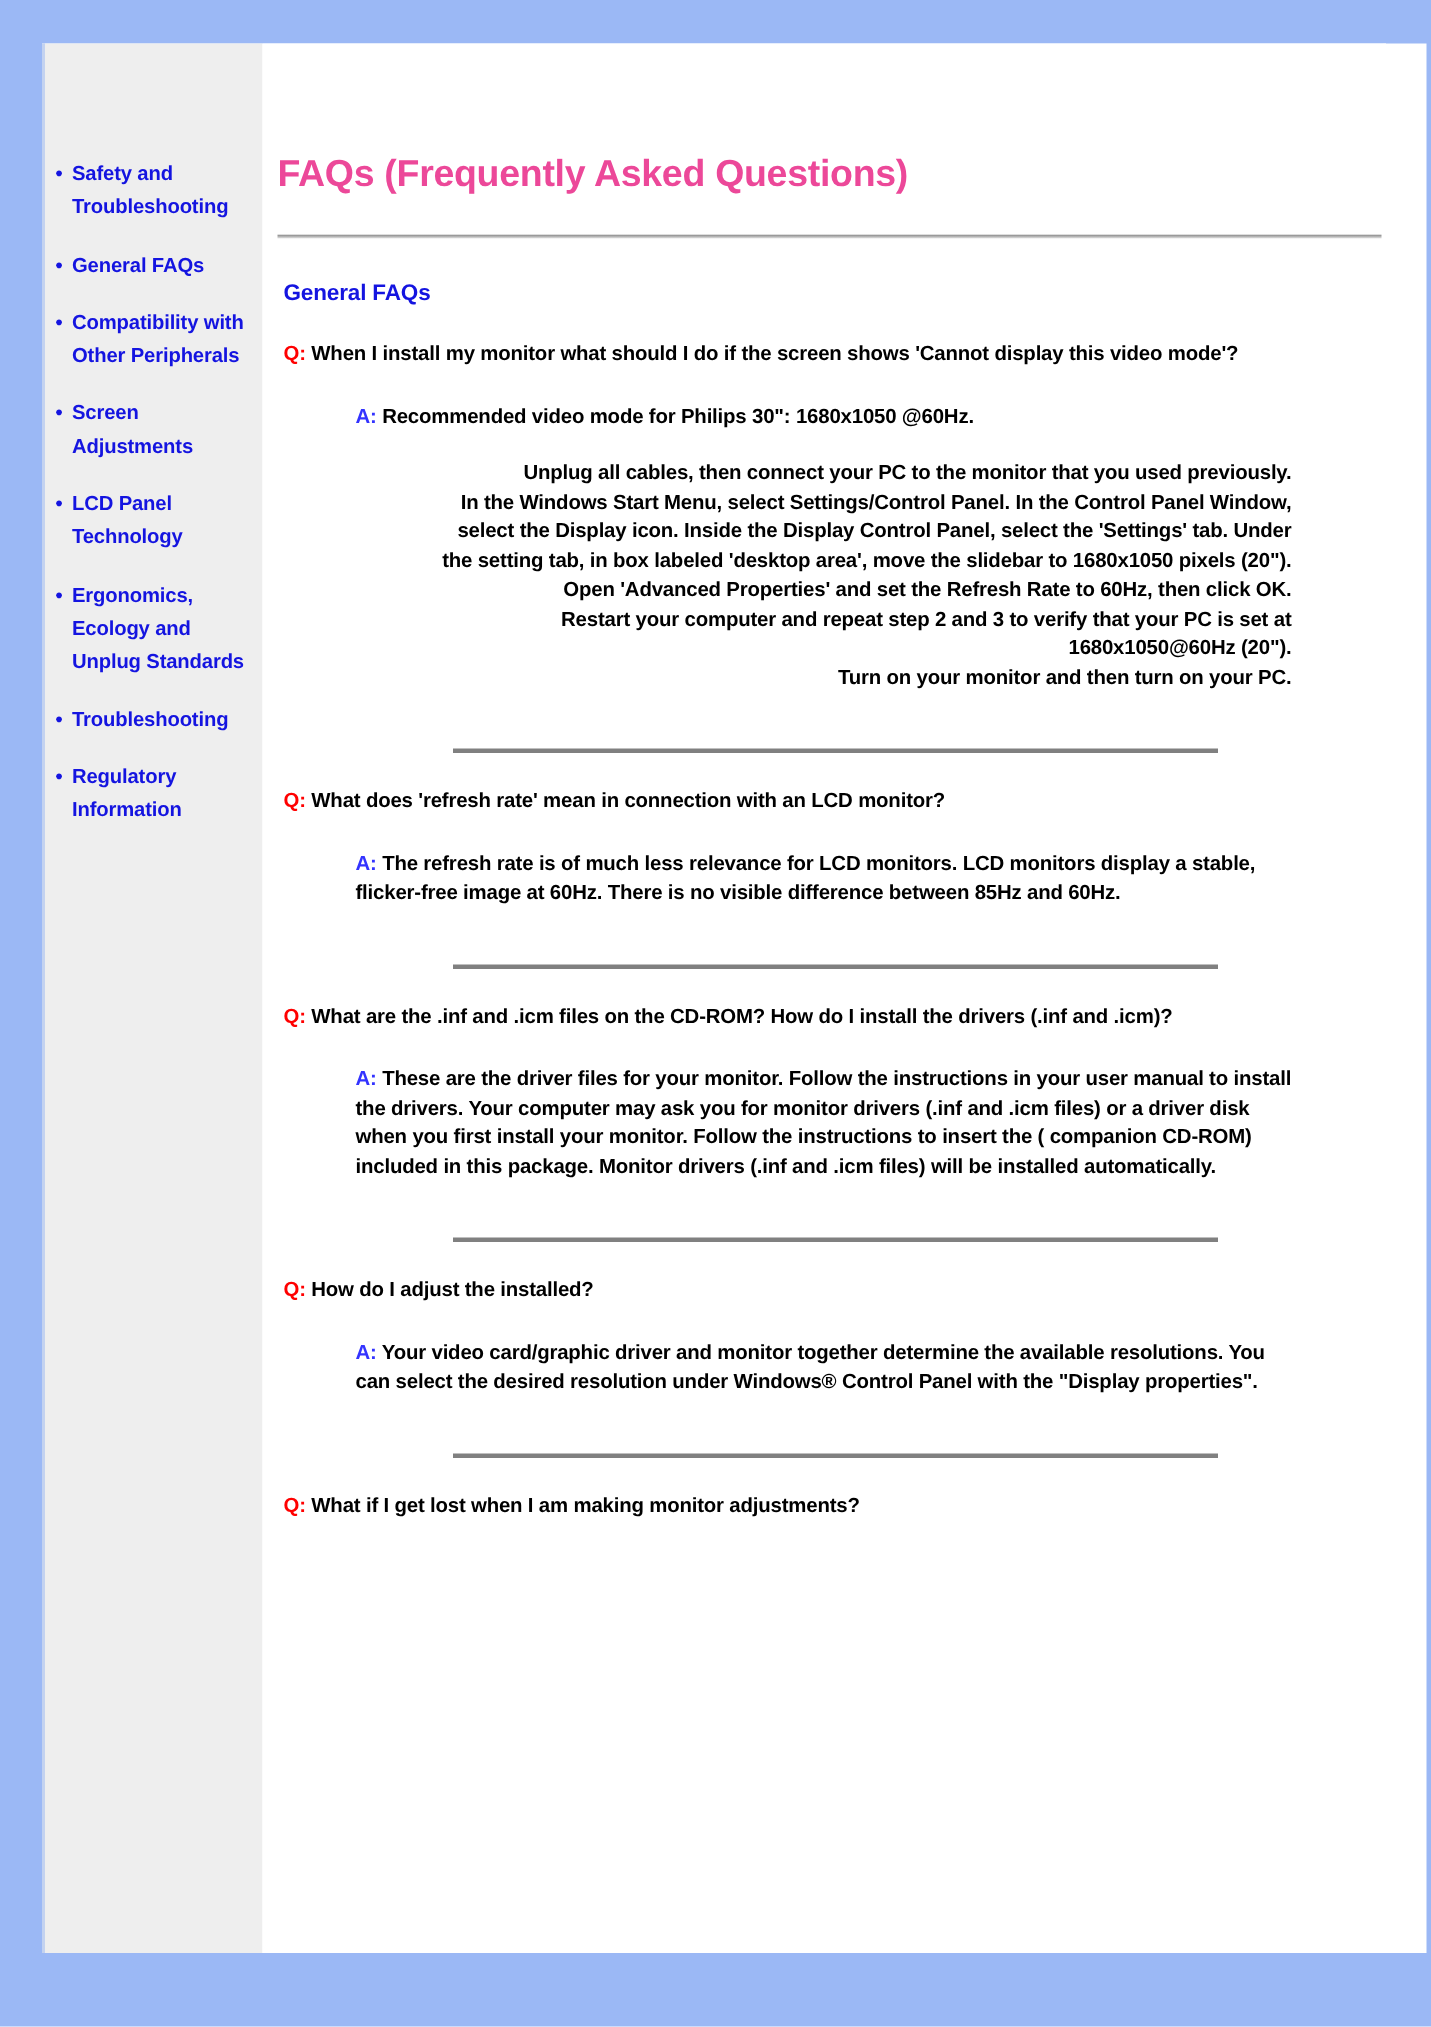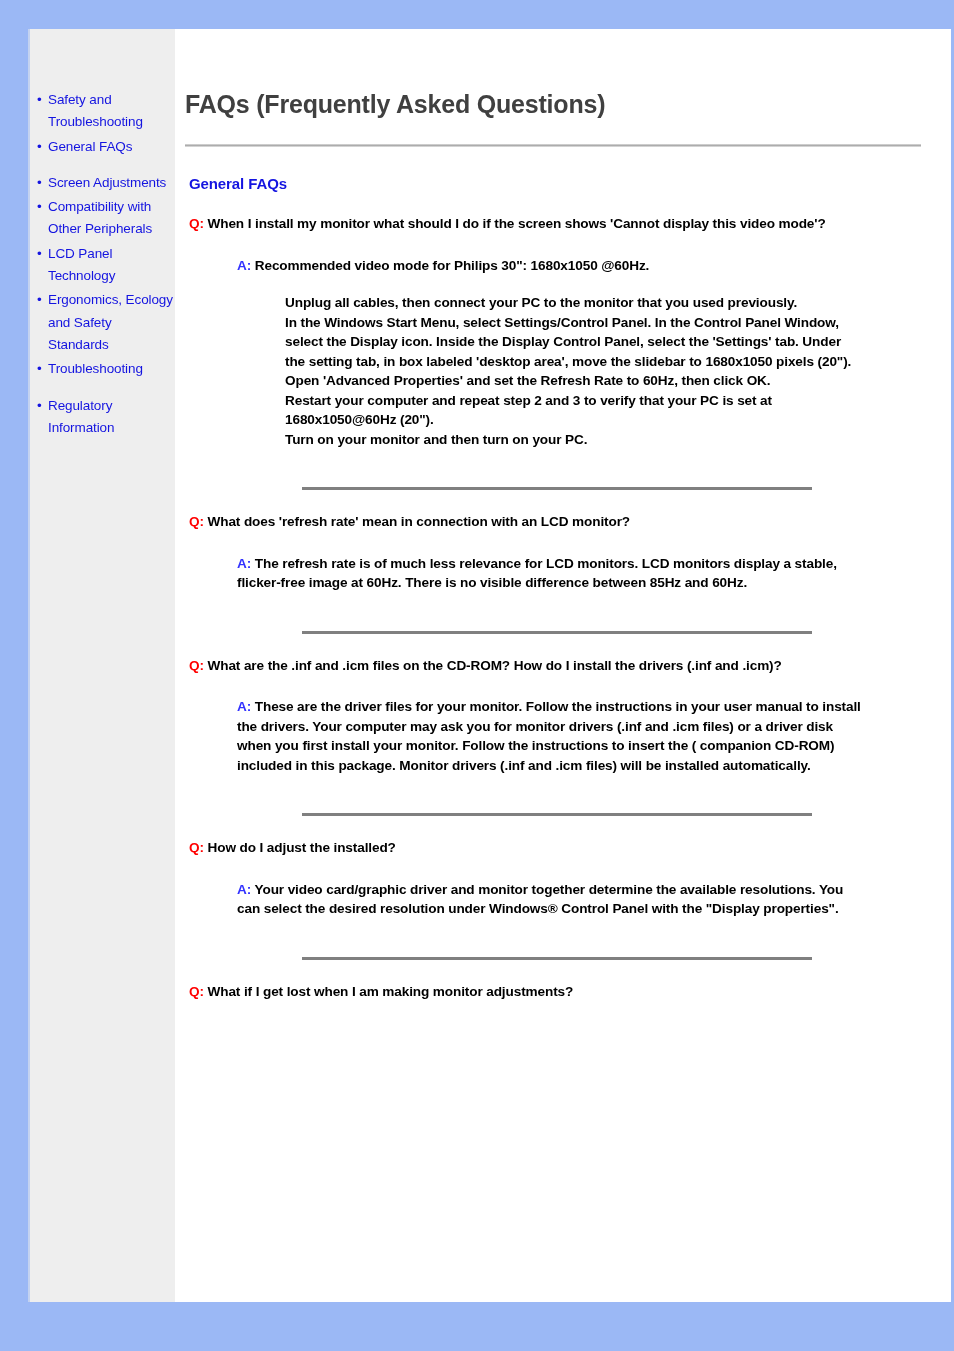--- a/index.html
+++ b/index.html
@@ -40,25 +40,26 @@
   }
   .nav-group:last-child { margin-bottom: 0; }
 
   .nav-item {
     display: block;
     position: relative;
     padding: 0 2px 0 18px;
     margin-bottom: 2px;
     color: #1414e0;
     font-size: 13.5px;
-    font-weight: normal;
+    font-weight: bold;
     line-height: 22.3px;
     letter-spacing: -0.1px;
     text-decoration: none;
     cursor: pointer;
+    margin-top: 16px;
   }
   .nav-item::before {
     content: "\2022";
     position: absolute;
     left: 7px;
     top: 0;
     font-size: 13.5px;
     line-height: 22.3px;
     color: #1414e0;
   }
@@ -66,25 +67,25 @@
   
   .content {
     flex: 1 1 auto;
     background: #ffffff;
     padding: 60px 30px 0 10px;
     box-sizing: border-box;
     position: relative;
   }
 
   .page-title {
-    color: #404040;
+    color: #ec4899;
     font-size: 25px;
     font-weight: bold;
     line-height: 30px;
-    margin: 0 0 0 0;
+    margin: 12px 0 0 0;
     letter-spacing: -0.2px;
   }
 
   .title-rule {
     margin-top: 25px;
     height: 3px;
     width: 736px;
     background: linear-gradient(to bottom, #ffffff 0px, #9a9a9a 1px, #bfbfbf 2px, #e8e8e8 3px);
     border: 0;
   }
@@ -131,21 +132,21 @@
     margin: 18px 0 0 100px;
     max-width: 576px;
     font-size: 13.6px;
     font-weight: bold;
     color: #000000;
     line-height: 19.5px;
     letter-spacing: -0.12px;
     list-style: none;
     padding: 0;
   }
-  .steps li { margin: 0; padding: 0; }
+  .steps li { margin: 0; padding: 0; text-align: right; }
 
   .divider {
     height: 3px;
     background: #808080;
     width: 510px;
     margin: 38px 0 0 117px;
     border: 0;
   }
 </style>
 </head>
@@ -154,24 +155,24 @@
 <div class="page-frame">
 
   <nav class="sidebar">
 
     <div class="nav-group">
       <a class="nav-item">Safety and Troubleshooting</a>
       <a class="nav-item">General FAQs</a>
     </div>
 
     <div class="nav-group">
+      <a class="nav-item">Compatibility with Other Peripherals</a>
       <a class="nav-item">Screen Adjustments</a>
-      <a class="nav-item">Compatibility with Other Peripherals</a>
       <a class="nav-item">LCD Panel Technology</a>
-      <a class="nav-item">Ergonomics, Ecology and Safety Standards</a>
+      <a class="nav-item">Ergonomics, Ecology and Unplug Standards</a>
       <a class="nav-item">Troubleshooting</a>
     </div>
 
     <div class="nav-group">
       <a class="nav-item">Regulatory Information</a>
     </div>
 
   </nav>
 
   <main class="content">

